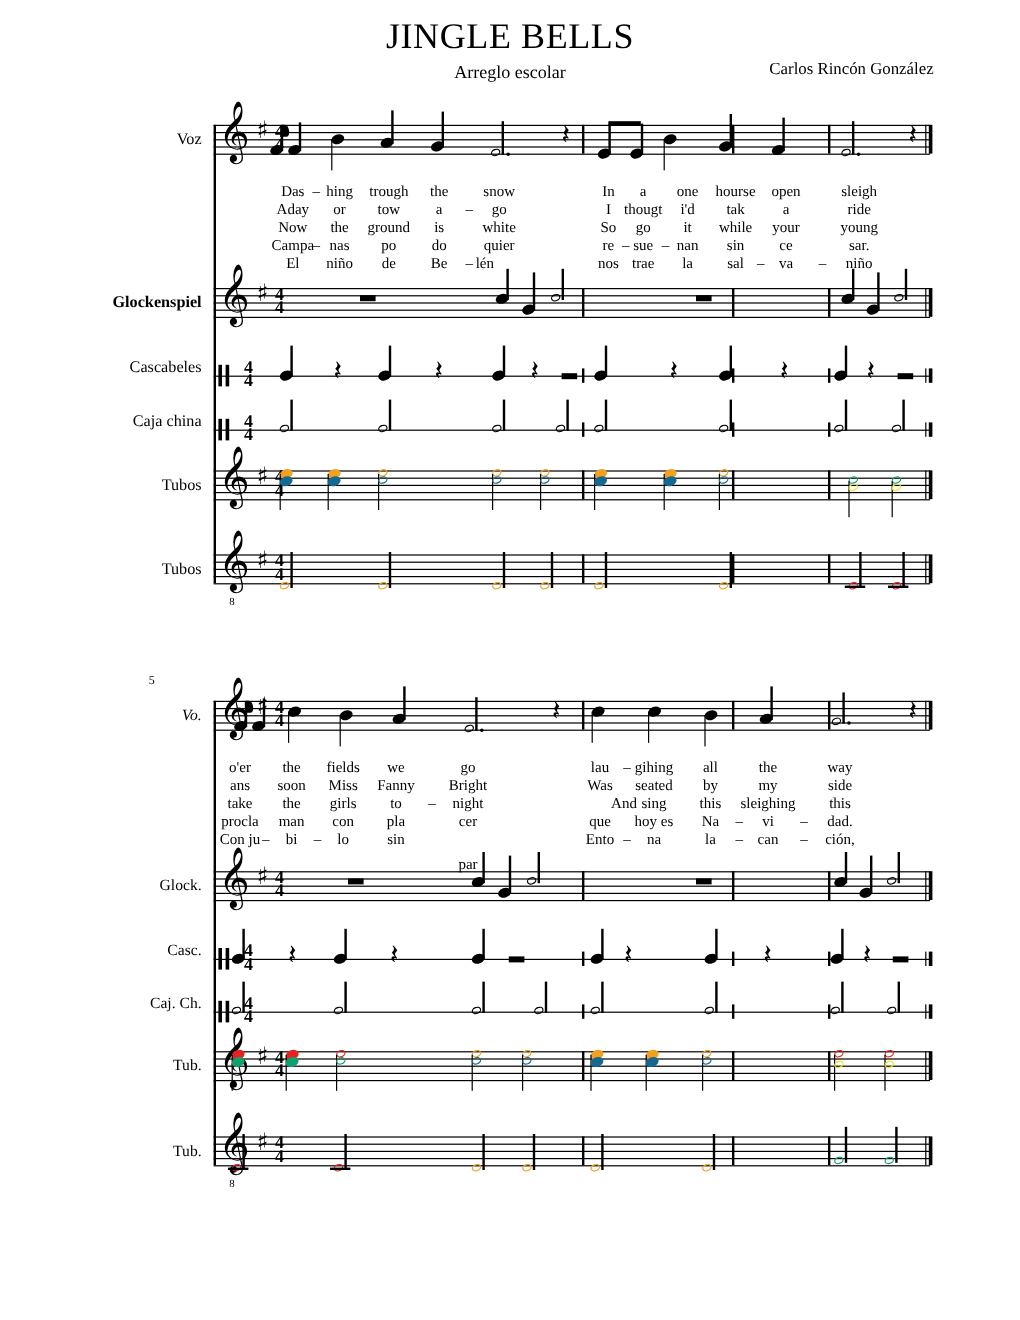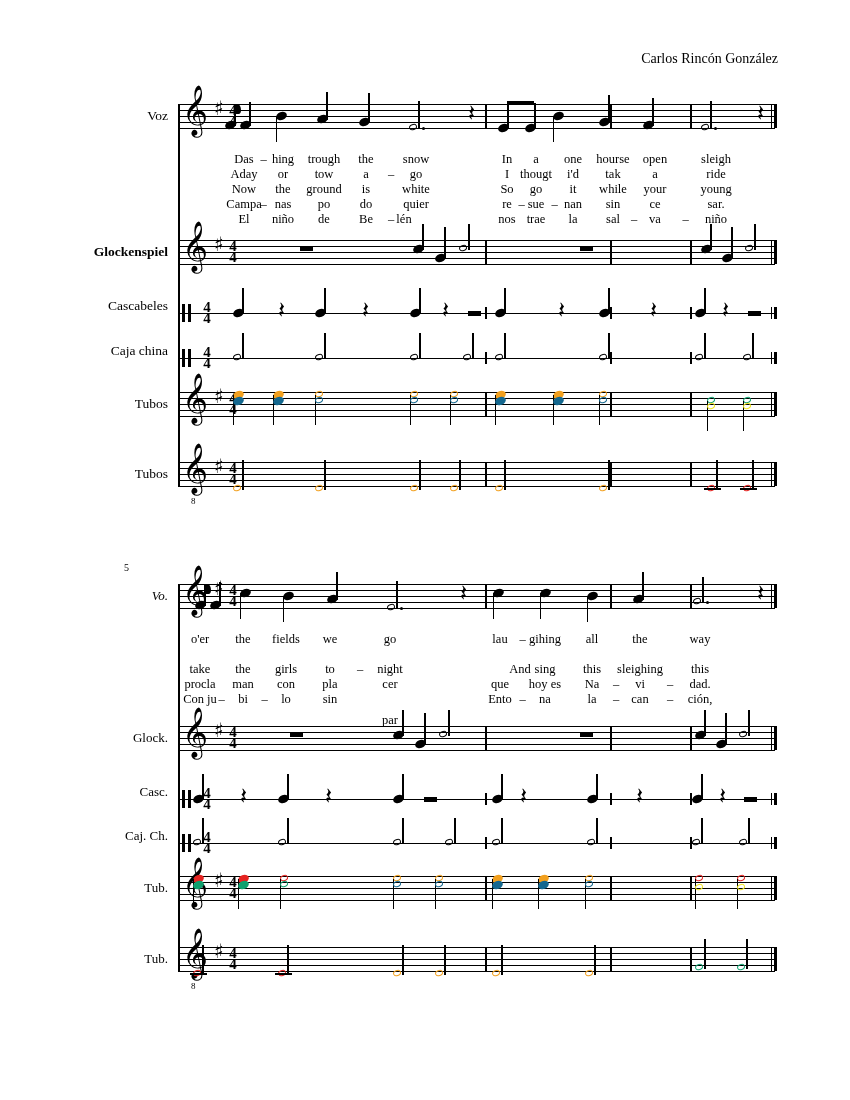--- a/index.html
+++ b/index.html
@@ -62,20 +62,22 @@
   .lyrics{position:absolute;font-size:12.5px;white-space:nowrap;}
   .lyr-word{position:absolute;text-align:center;transform:translateX(-50%);
             white-space:nowrap;}
   .lyr-dash{position:absolute;transform:translateX(-50%);}
 </style>
 </head>
 <body>
 
 <div class="page">
 
+  <div class="title">JINGLE BELLS</div>
+  <div class="subtitle">Arreglo escolar</div>
   <div class="composer">Carlos Rincón González</div>
 
   <div class="system" id="sys1" style="top:0;height:540px;">
       <div class="staff" style="left:0;top:104px;">
         <div class="ln" style="top:0px;left:178px;width:597px;"></div>
         <div class="ln" style="top:6px;left:178px;width:597px;"></div>
         <div class="ln" style="top:12px;left:178px;width:597px;"></div>
         <div class="ln" style="top:18px;left:178px;width:597px;"></div>
         <div class="ln" style="top:24px;left:178px;width:597px;"></div>
         <div class="clefG" style="left:182px;top:-16px;">𝄞</div>
@@ -881,20 +883,32 @@
         <div class="lyr-word" style="left:286px;top:0;">fields</div>
         <div class="lyr-word" style="left:330px;top:0;">we</div>
         <div class="lyr-word" style="left:390px;top:0;">go</div>
         <div class="lyr-word" style="left:500px;top:0;">lau</div>
         <div class="lyr-word" style="left:545px;top:0;">gihing</div>
         <div class="lyr-word" style="left:592px;top:0;">all</div>
         <div class="lyr-word" style="left:640px;top:0;">the</div>
         <div class="lyr-word" style="left:700px;top:0;">way</div>
         <div class="lyr-dash" style="left:522.5px;top:0;">–</div>
       </div>
+      <div class="lyrics" style="left:0;top:647px;width:850px;height:14px;">
+        <div class="lyr-word" style="left:200px;top:0;">ans</div>
+        <div class="lyr-word" style="left:243px;top:0;">soon</div>
+        <div class="lyr-word" style="left:286px;top:0;">Miss</div>
+        <div class="lyr-word" style="left:330px;top:0;">Fanny</div>
+        <div class="lyr-word" style="left:390px;top:0;">Bright</div>
+        <div class="lyr-word" style="left:500px;top:0;">Was</div>
+        <div class="lyr-word" style="left:545px;top:0;">seated</div>
+        <div class="lyr-word" style="left:592px;top:0;">by</div>
+        <div class="lyr-word" style="left:640px;top:0;">my</div>
+        <div class="lyr-word" style="left:700px;top:0;">side</div>
+      </div>
       <div class="lyrics" style="left:0;top:662px;width:850px;height:14px;">
         <div class="lyr-word" style="left:200px;top:0;">take</div>
         <div class="lyr-word" style="left:243px;top:0;">the</div>
         <div class="lyr-word" style="left:286px;top:0;">girls</div>
         <div class="lyr-word" style="left:330px;top:0;">to</div>
         <div class="lyr-word" style="left:390px;top:0;">night</div>
         <div class="lyr-word" style="left:520px;top:0;">And</div>
         <div class="lyr-word" style="left:545px;top:0;">sing</div>
         <div class="lyr-word" style="left:592px;top:0;">this</div>
         <div class="lyr-word" style="left:640px;top:0;">sleighing</div>

